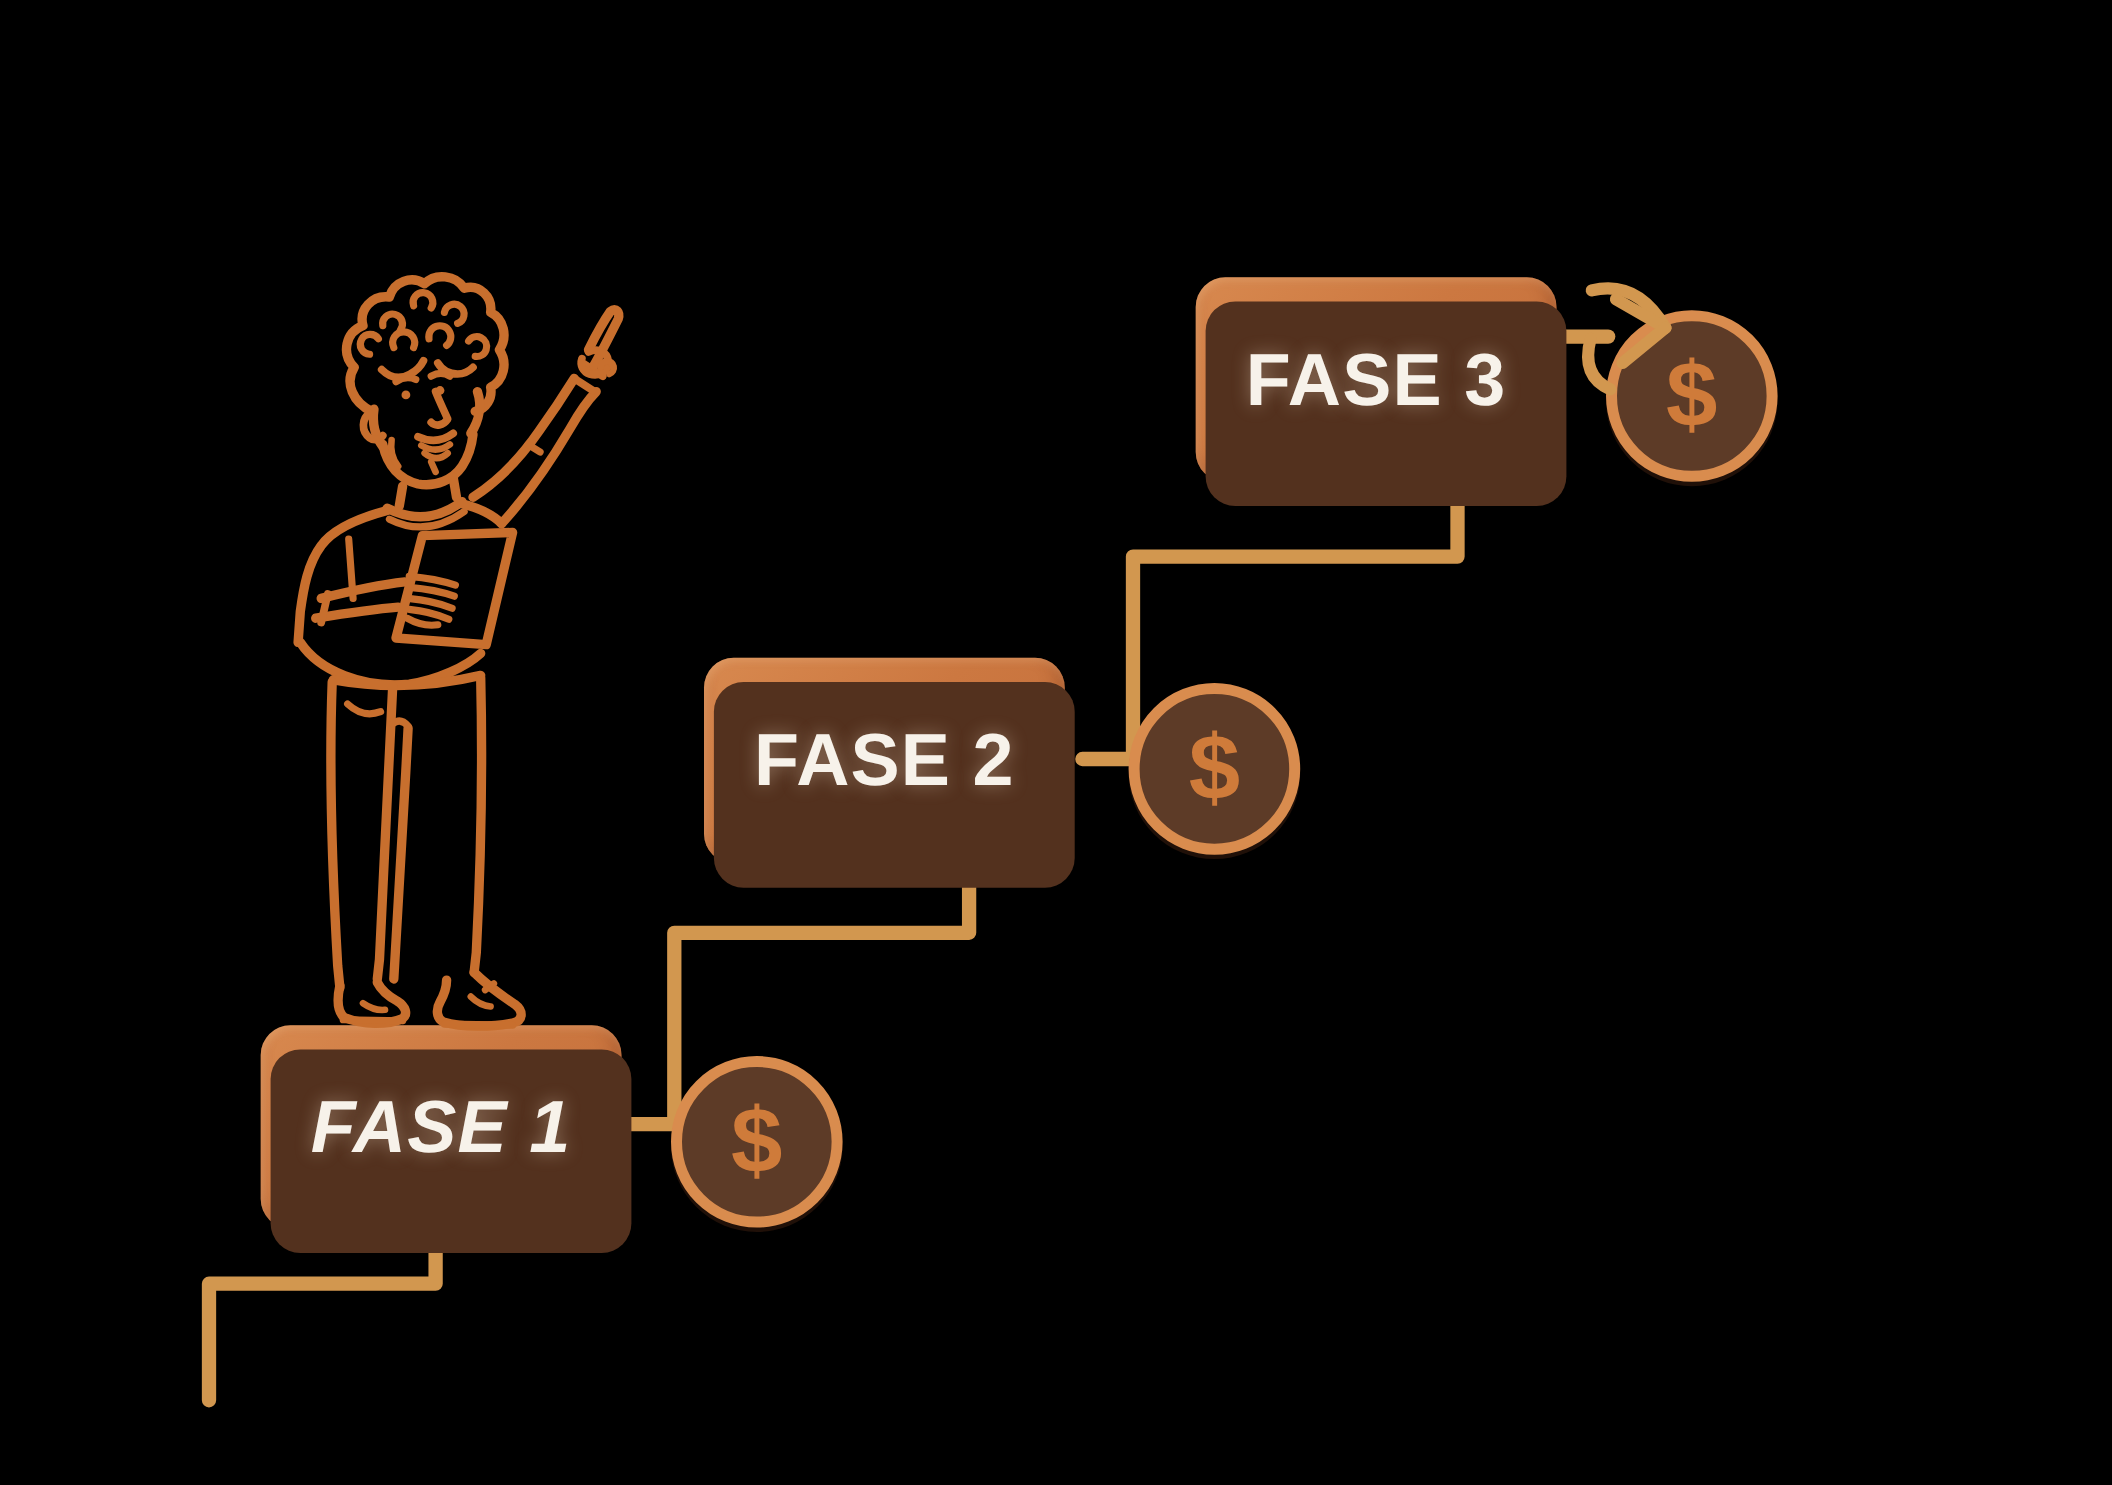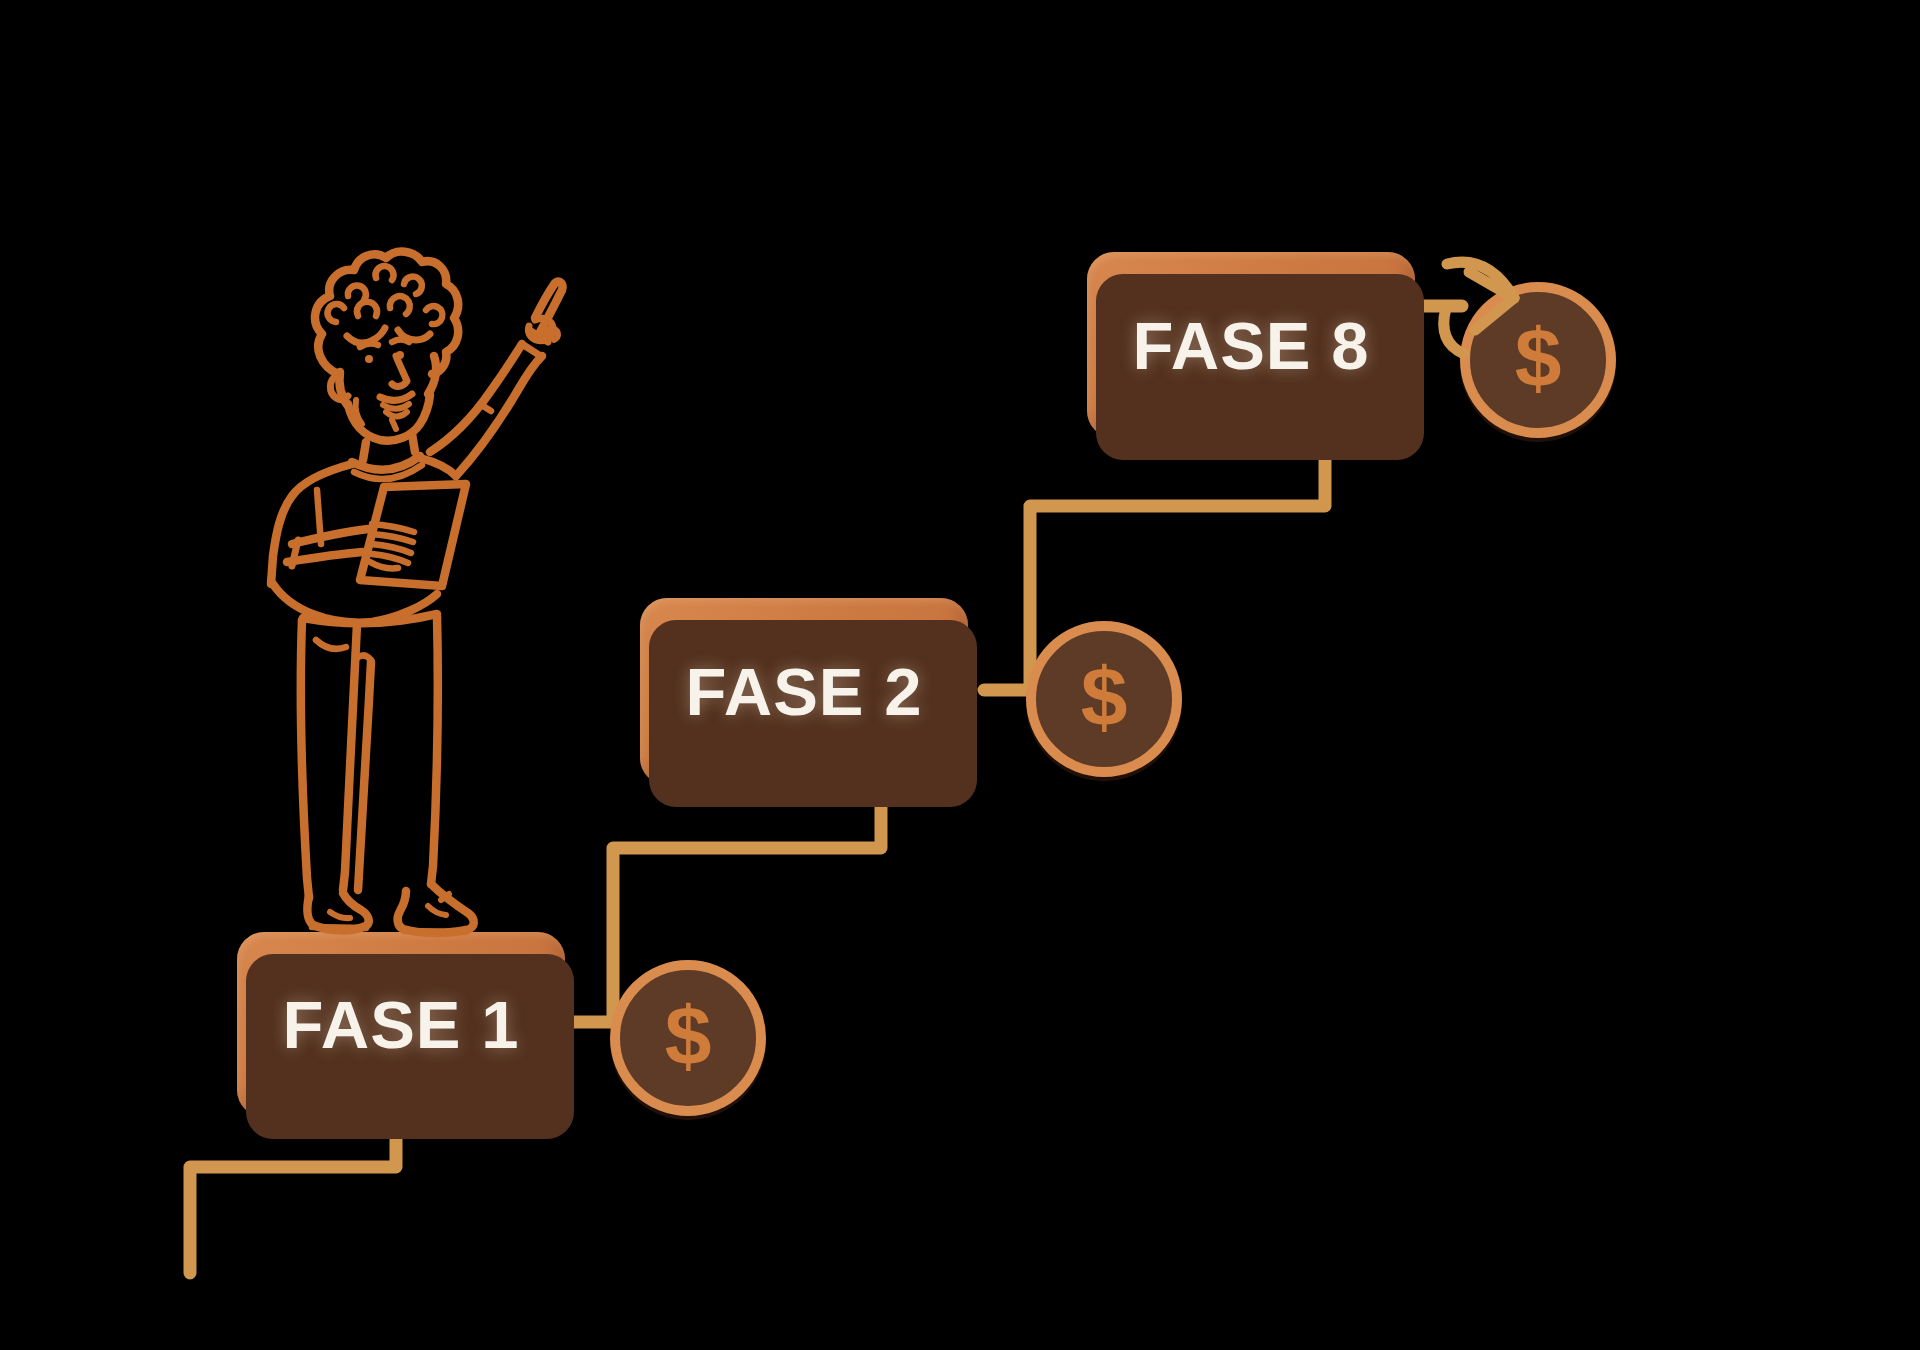--- a/index.html
+++ b/index.html
@@ -53,21 +53,21 @@
     z-index: -1;
   }
   .phase-label {
     color: #f7f2ea;
     font-size: 67px;
     font-weight: 700;
     letter-spacing: 1px;
     text-shadow: 0 0 16px rgba(255, 238, 215, 0.35);
     white-space: nowrap;
   }
-  .box-1 { left: 237px; top: 932px;  height: 185px; }
+  .box-1 { left: 237px; top: 932px;  height: 185px; font-style: italic; }
   .box-2 { left: 640px; top: 598px;  height: 187px; }
   .box-3 { left: 1087px; top: 252px; height: 186px; }
 
   
   .coin {
     position: absolute;
     width: 136px;
     height: 136px;
     border-radius: 50%;
     background: #5d3b27;
@@ -111,21 +111,21 @@
   </div>
 
   <div class="phase-box box-2">
     <span class="phase-label">FASE 2</span>
   </div>
   <div class="coin coin-2">
     <span class="coin-symbol">$</span>
   </div>
 
   <div class="phase-box box-3">
-    <span class="phase-label">FASE 8</span>
+    <span class="phase-label">FASE 3</span>
   </div>
   <div class="coin coin-3">
     <span class="coin-symbol">$</span>
   </div>
 
   <svg class="layer figure-layer" viewBox="0 0 1920 1350">
 
     <g fill="none" stroke="#d2974f" stroke-width="11" stroke-linecap="round" stroke-linejoin="round">
       <path d="M 1447,264 Q 1488,254 1514,298"></path>
       <path d="M 1514,298 L 1469,272"></path>

